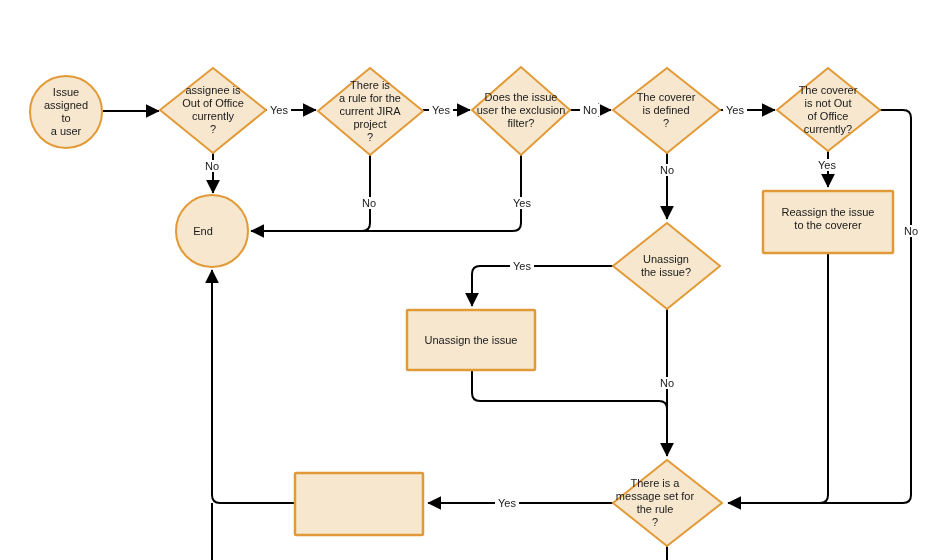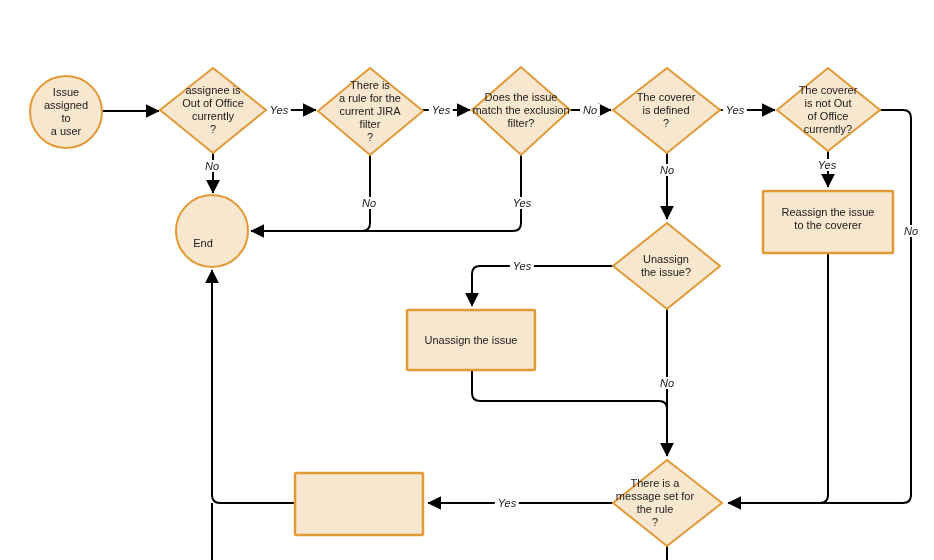--- a/index.html
+++ b/index.html
@@ -51,21 +51,20 @@
   }
   .edge-label {
     position: absolute;
     transform: translate(-50%, -50%);
     background: var(--background);
     padding: 0 3px;
     font-size: 11px;
     line-height: 12px;
     color: var(--text);
     pointer-events: none;
-    font-style: italic;
   }
 </style>
 </head>
 <body>
 
 <div class="canvas">
 
   <svg width="934" height="560" viewBox="0 0 934 560">
     <defs>
       <marker id="arrow" viewBox="0 0 10 10" refX="9.5" refY="5" markerWidth="7" markerHeight="7" orient="auto-start-reverse">
@@ -114,35 +113,35 @@
 assigned
 to
 a user</div>
   <div class="node-label" style="left:163px;top:32px;width:100px;height:60px">assignee is
 Out of Office
 currently
 ?</div>
   <div class="node-label" style="left:315px;top:28px;width:110px;height:70px">There is
 a rule for the
 current JIRA
-filter
+project
 ?</div>
   <div class="node-label" style="left:451px;top:40px;width:140px;height:45px">Does the issue
-match the exclusion
+user the exclusion
 filter?</div>
   <div class="node-label" style="left:616px;top:40px;width:100px;height:45px">The coverer
 is defined
 ?</div>
   <div class="node-label" style="left:778px;top:33px;width:100px;height:58px">The coverer
 is not Out
 of Office
 currently?</div>
   <div class="node-label" style="left:763px;top:143px;width:130px;height:56px">Reassign the issue
 to the coverer</div>
-  <div class="node-label" style="left:177px;top:187px;width:52px;height:16px">End</div>
+  <div class="node-label" style="left:177px;top:175px;width:52px;height:16px">End</div>
   <div class="node-label" style="left:407px;top:262px;width:128px;height:60px">Unassign the issue</div>
   <div class="node-label" style="left:621px;top:203px;width:90px;height:30px">Unassign
 the issue?</div>
   <div class="node-label" style="left:600px;top:426px;width:110px;height:58px">There is a
 message set for
 the rule
 ?</div>
 
   <span class="edge-label" style="left:279px;top:62px">Yes</span>
   <span class="edge-label" style="left:212px;top:118px">No</span>

